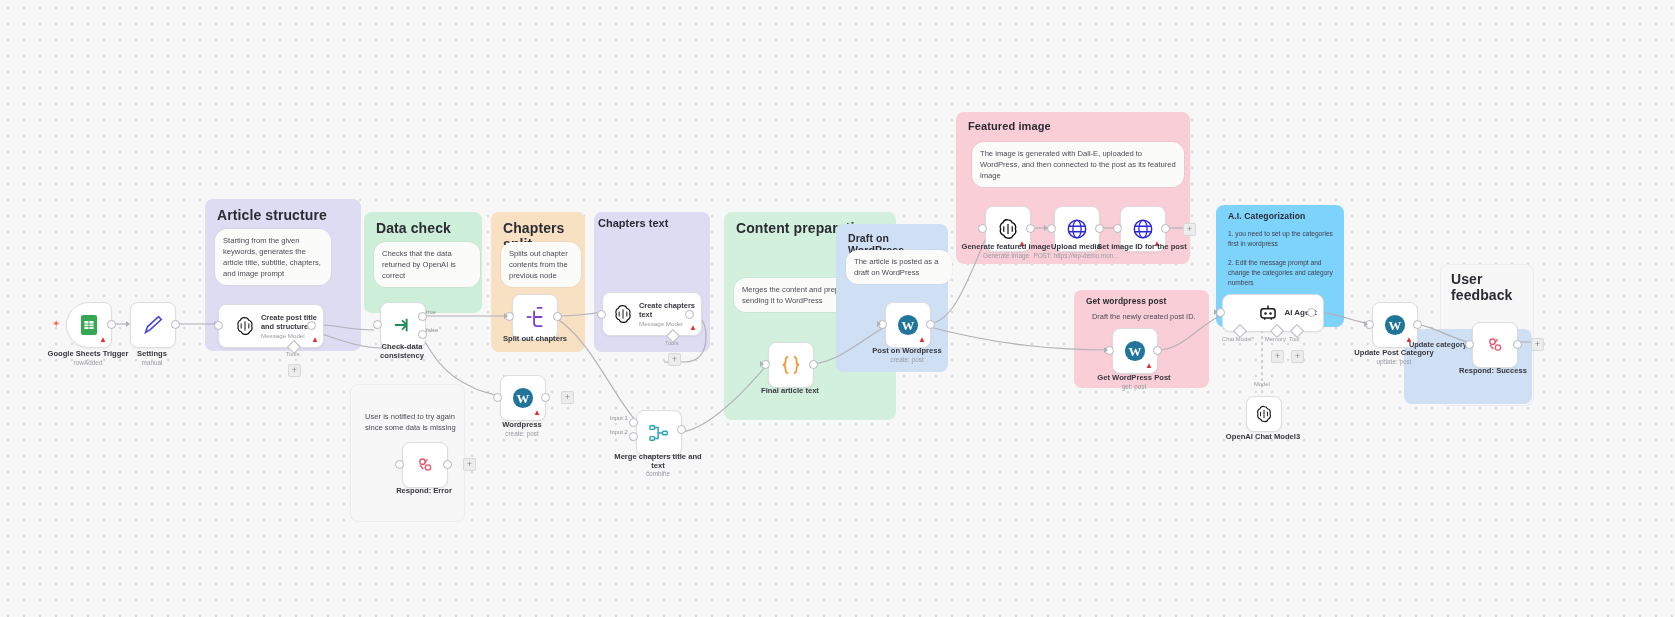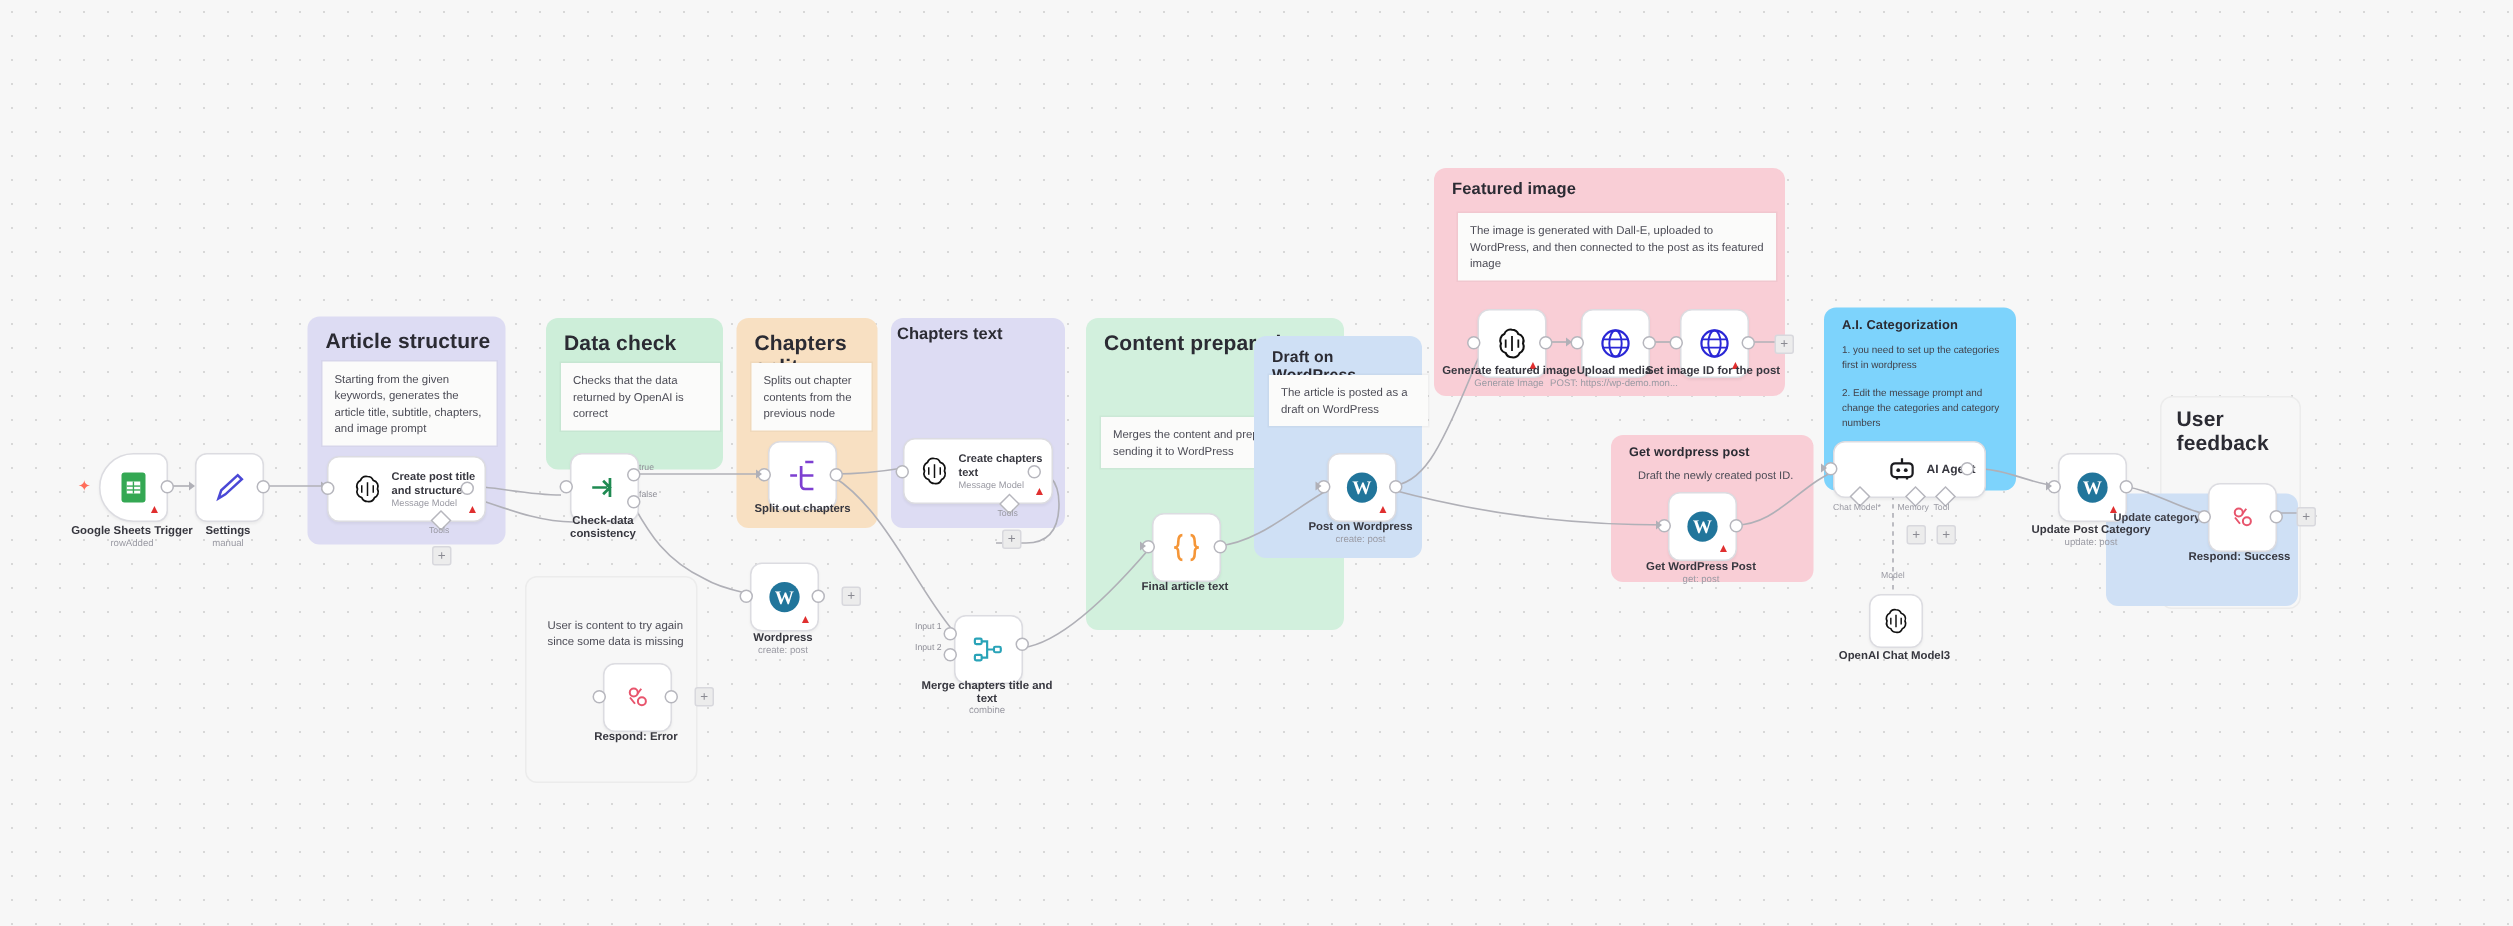--- a/index.html
+++ b/index.html
@@ -10,21 +10,21 @@
     background-size:16px 16px;
     font-family:"Liberation Sans", sans-serif;
     color:#3c3c45;
     position:relative;
   }
   #canvas{position:absolute;inset:0;}
 
   
   .group{position:absolute;border-radius:8px;}
   .group .g-title{position:absolute;left:12px;top:8px;font-size:14px;font-weight:700;color:#2b2b33;letter-spacing:.1px;}
-  .group .g-note{position:absolute;left:10px;background:#fbfbfa;border-radius:0;padding:6px 8px;
+  .group .g-note{position:absolute;left:10px;background:#fbfbfa;border-radius:12px;padding:6px 8px;
       font-size:7.6px;line-height:1.45;color:#4b4b55;box-shadow:0 0 0 1px rgba(0,0,0,.03);}
   .group.purple{background:#dddcf3;}
   .group.green{background:#cdeed9;}
   .group.orange{background:#f8e0c2;}
   .group.mint{background:#d2f0dd;}
   .group.blue{background:#cfe0f5;}
   .group.pink{background:#f9ced6;}
   .group.sgreen{background:#7dd3fc;}
   .group.lblue{background:#cfe0f5;}
   .group.white{background:#f7f7f7;border:1px solid #ececec;}
@@ -57,21 +57,21 @@
   svg.links path{fill:none;stroke:#b0b0b7;stroke-width:1.1px;}
   svg.links path.dash{stroke-dasharray:3 3;}
 
   .sparkle{position:absolute;color:#ff6d5a;font-size:10px;}
 </style>
 </head>
 <body>
 
 <div id="canvas">
 
-  <div class="group purple" style="left:205px;top:211px;width:132px;height:152px;">
+  <div class="group purple" style="left:205px;top:199px;width:156px;height:152px;">
     <div class="g-title">Article structure</div>
     <div class="g-note" style="top:30px;width:100px;">Starting from the given keywords, generates the article title, subtitle, chapters, and image prompt</div>
   </div>
 
   <div class="group green" style="left:364px;top:212px;width:118px;height:101px;text-decoration:underline;">
     <div class="g-title">Data check</div>
     <div class="g-note" style="top:30px;width:90px;">Checks that the data returned by OpenAI is correct</div>
   </div>
 
   <div class="group orange" style="left:491px;top:212px;width:94px;height:140px;">
@@ -107,21 +107,21 @@
     <div class="plabel" style="left:12px;top:24px;width:108px;white-space:normal;font-size:6.6px;line-height:1.55;color:#41414a;">1. you need to set up the categories first in wordpress</div>
     <div class="plabel" style="left:12px;top:53px;width:110px;white-space:normal;font-size:6.6px;line-height:1.55;color:#41414a;">2. Edit the message prompt and change the categories and category numbers</div>
   </div>
 
   <div class="group white" style="left:1440px;top:264px;width:92px;height:140px;">
     <div class="g-title" style="font-size:14px;top:6px;left:10px;">User feedback</div>
   </div>
   <div class="group lblue" style="left:1404px;top:329px;width:128px;height:75px;"></div>
 
   <div class="group white" style="left:350px;top:384px;width:113px;height:136px;">
-    <div class="g-note" style="top:20px;left:6px;width:94px;background:transparent;box-shadow:none;">User is content to try again since some data is missing</div>
+    <div class="g-note" style="top:20px;left:6px;width:94px;background:transparent;box-shadow:none;">User is notified to try again since some data is missing</div>
   </div>
 
   <svg class="links">
     <path d="M110,324 L128,324"></path>
     <path d="M175,324 L218,324"></path>
     <path d="M310,324 C330,324 350,330 374,330"></path>
     <path d="M310,330 C340,340 360,348 382,348"></path>
     <path d="M420,316 L508,316"></path>
     <path d="M420,333 C430,350 440,372 470,386 C480,392 492,394 500,396"></path>
     <path d="M556,316 C575,316 590,314 602,312"></path>

